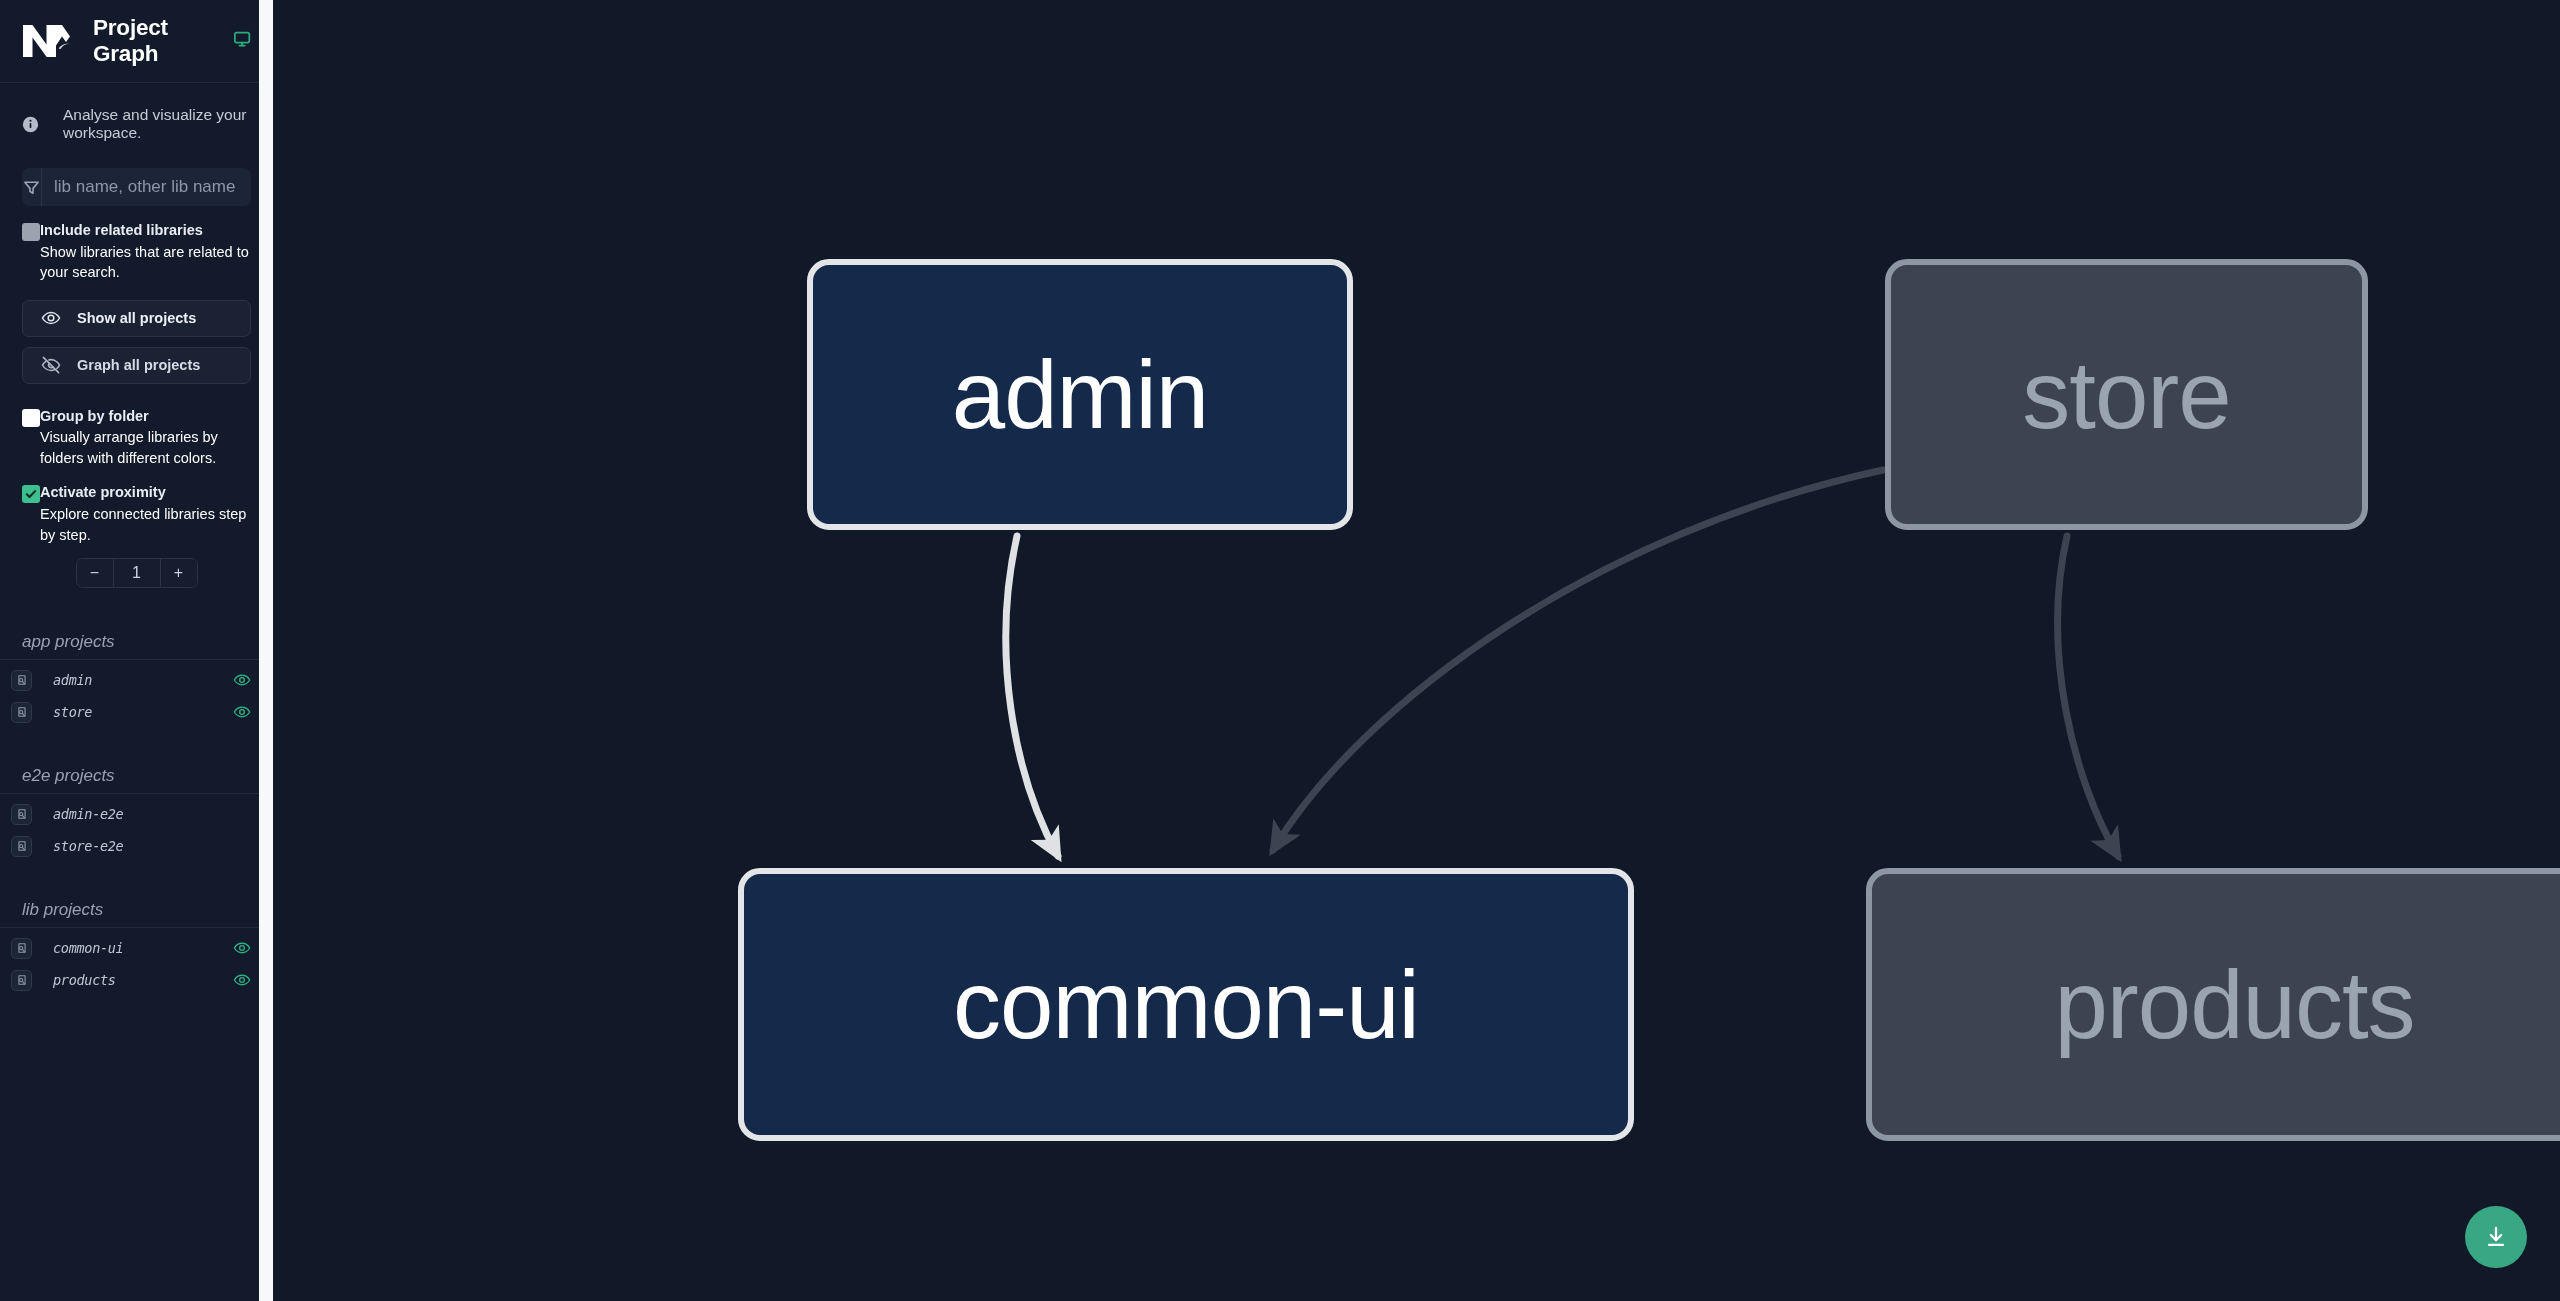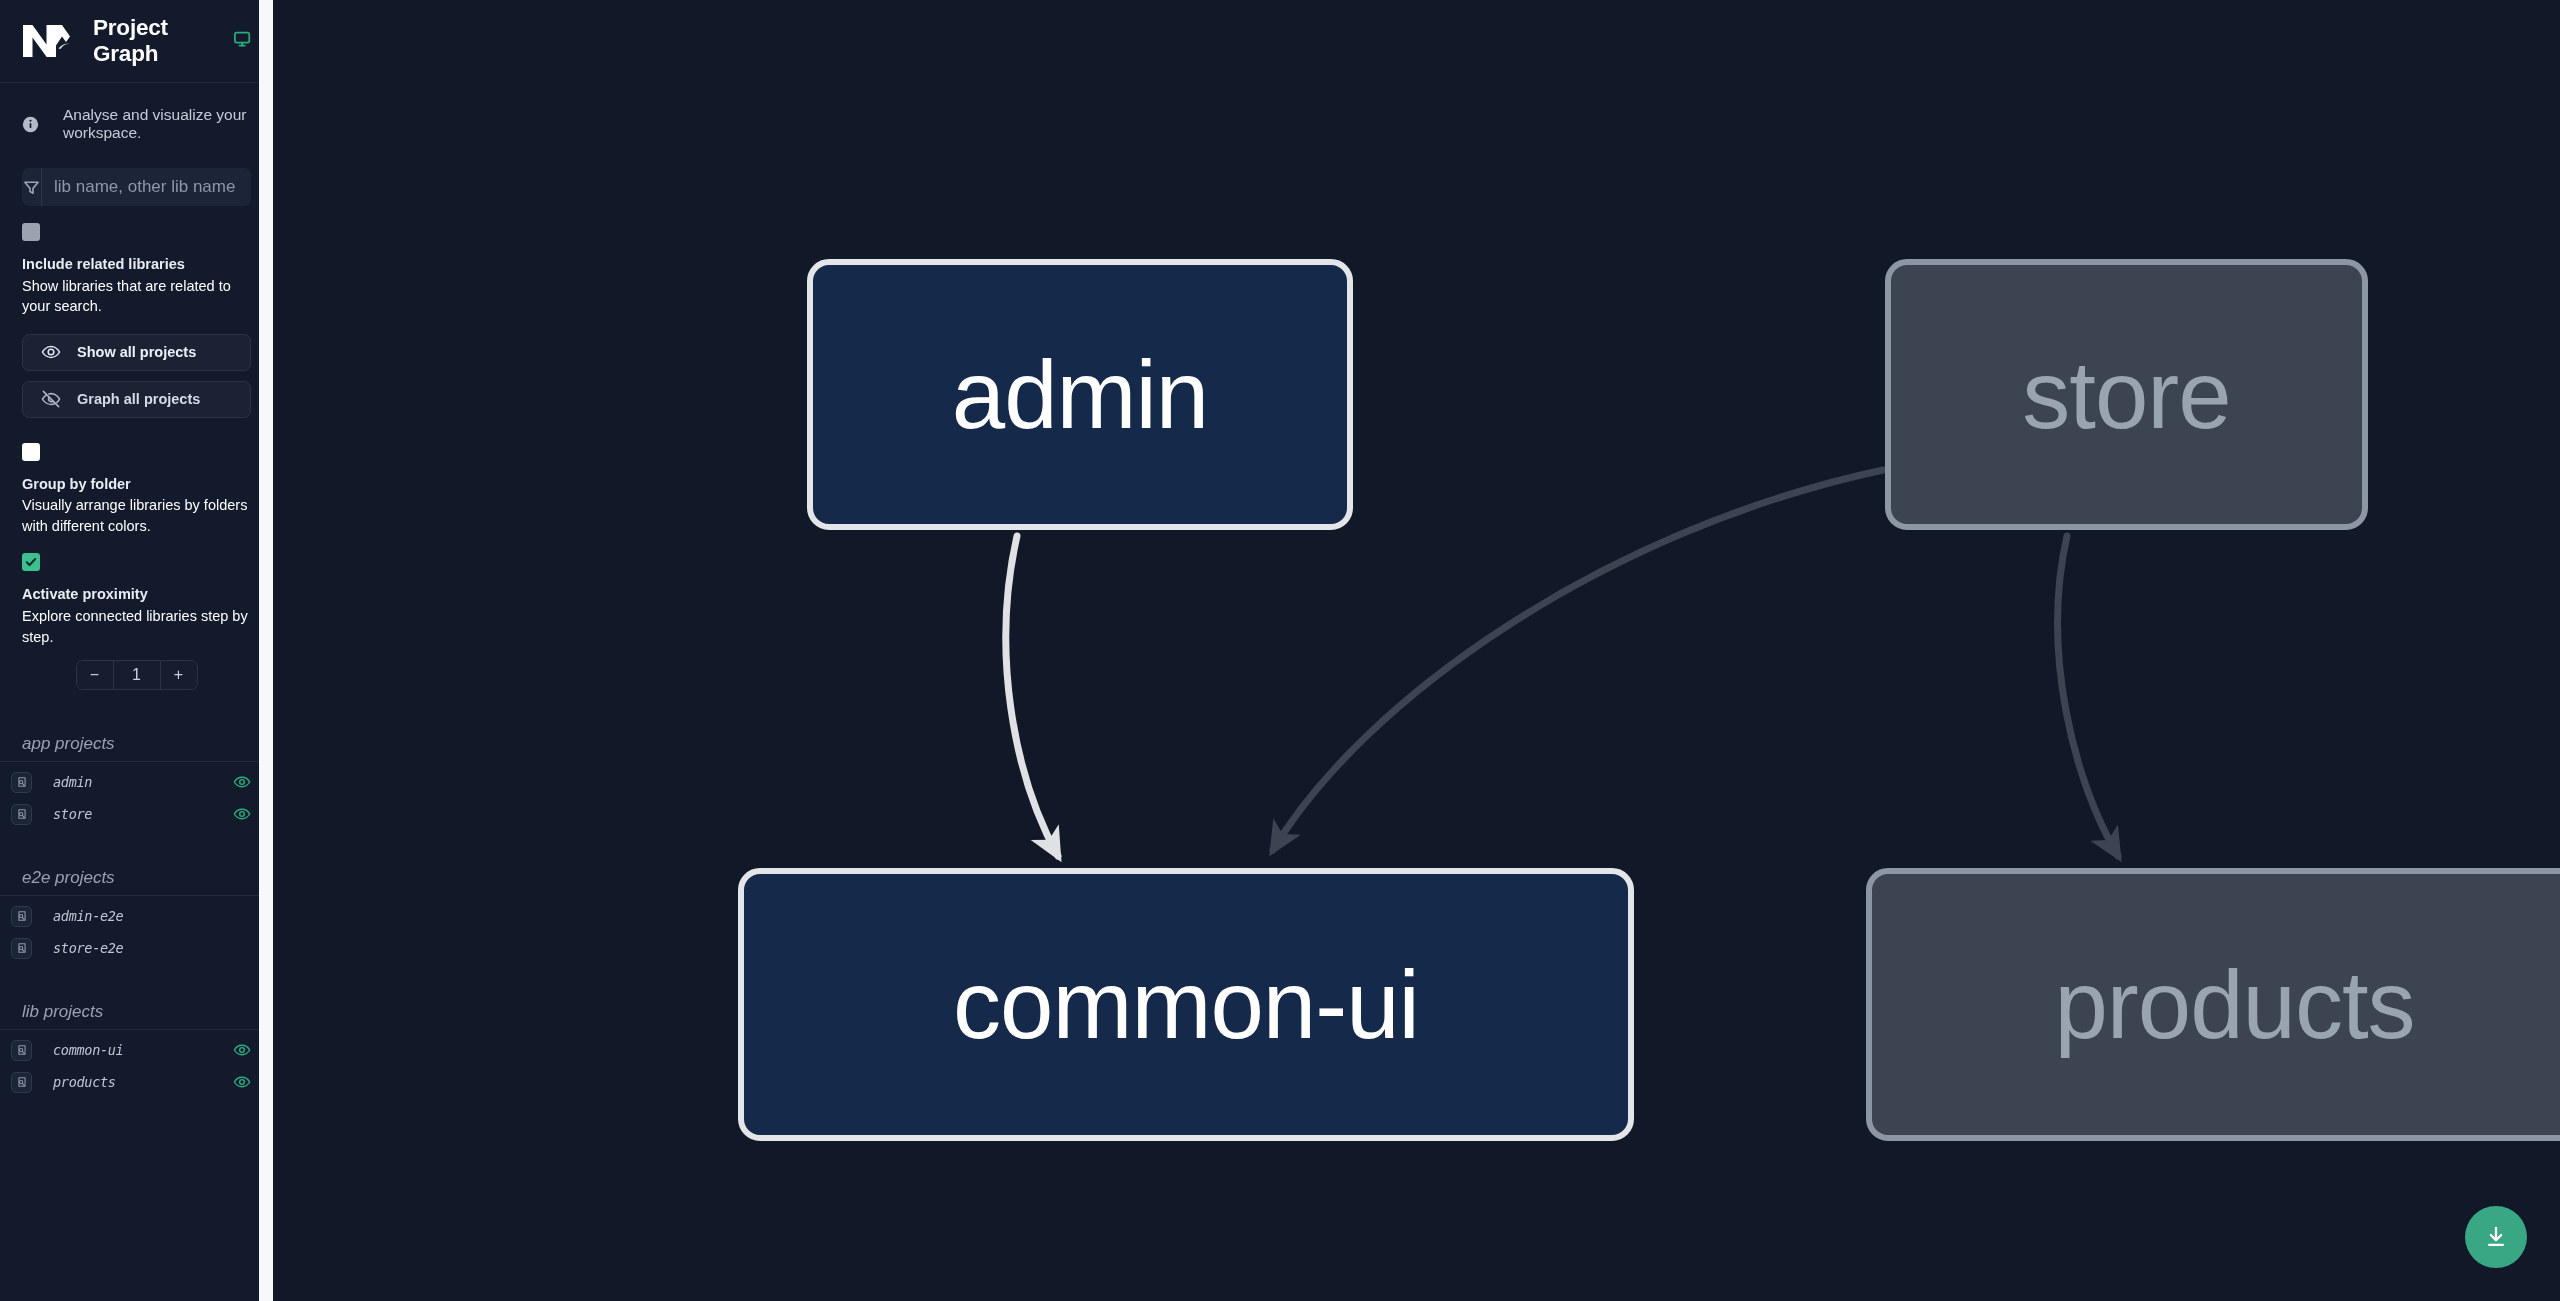--- a/index.html
+++ b/index.html
@@ -60,23 +60,22 @@
   .filter-icon { width: 19px; height: 19px; }
   .filter-input {
     flex: 1; background: transparent; border: 0; outline: none;
     color: #e6eaf0; font-size: 17px;
     font-family: "Liberation Sans", sans-serif;
     padding: 0 12px;
   }
   .filter-input::placeholder { color: #8d97a7; }
 
   .check-row {
-    display: flex; gap: 13px;
+    display: flex; 
     padding: 14px 22px 0 22px;
-    flex-direction: column;
   }
   .cbox {
     width: 18px; height: 18px; flex: 0 0 18px;
     border-radius: 3px; margin-top: 3px;
     display: flex; align-items: center; justify-content: center;
   }
   .cbox.gray   { background: #9aa3af; }
   .cbox.white  { background: #ffffff; }
   .cbox.green  { background: #3dbf90; }
   .cbox svg { width: 14px; height: 14px; display:block; }

